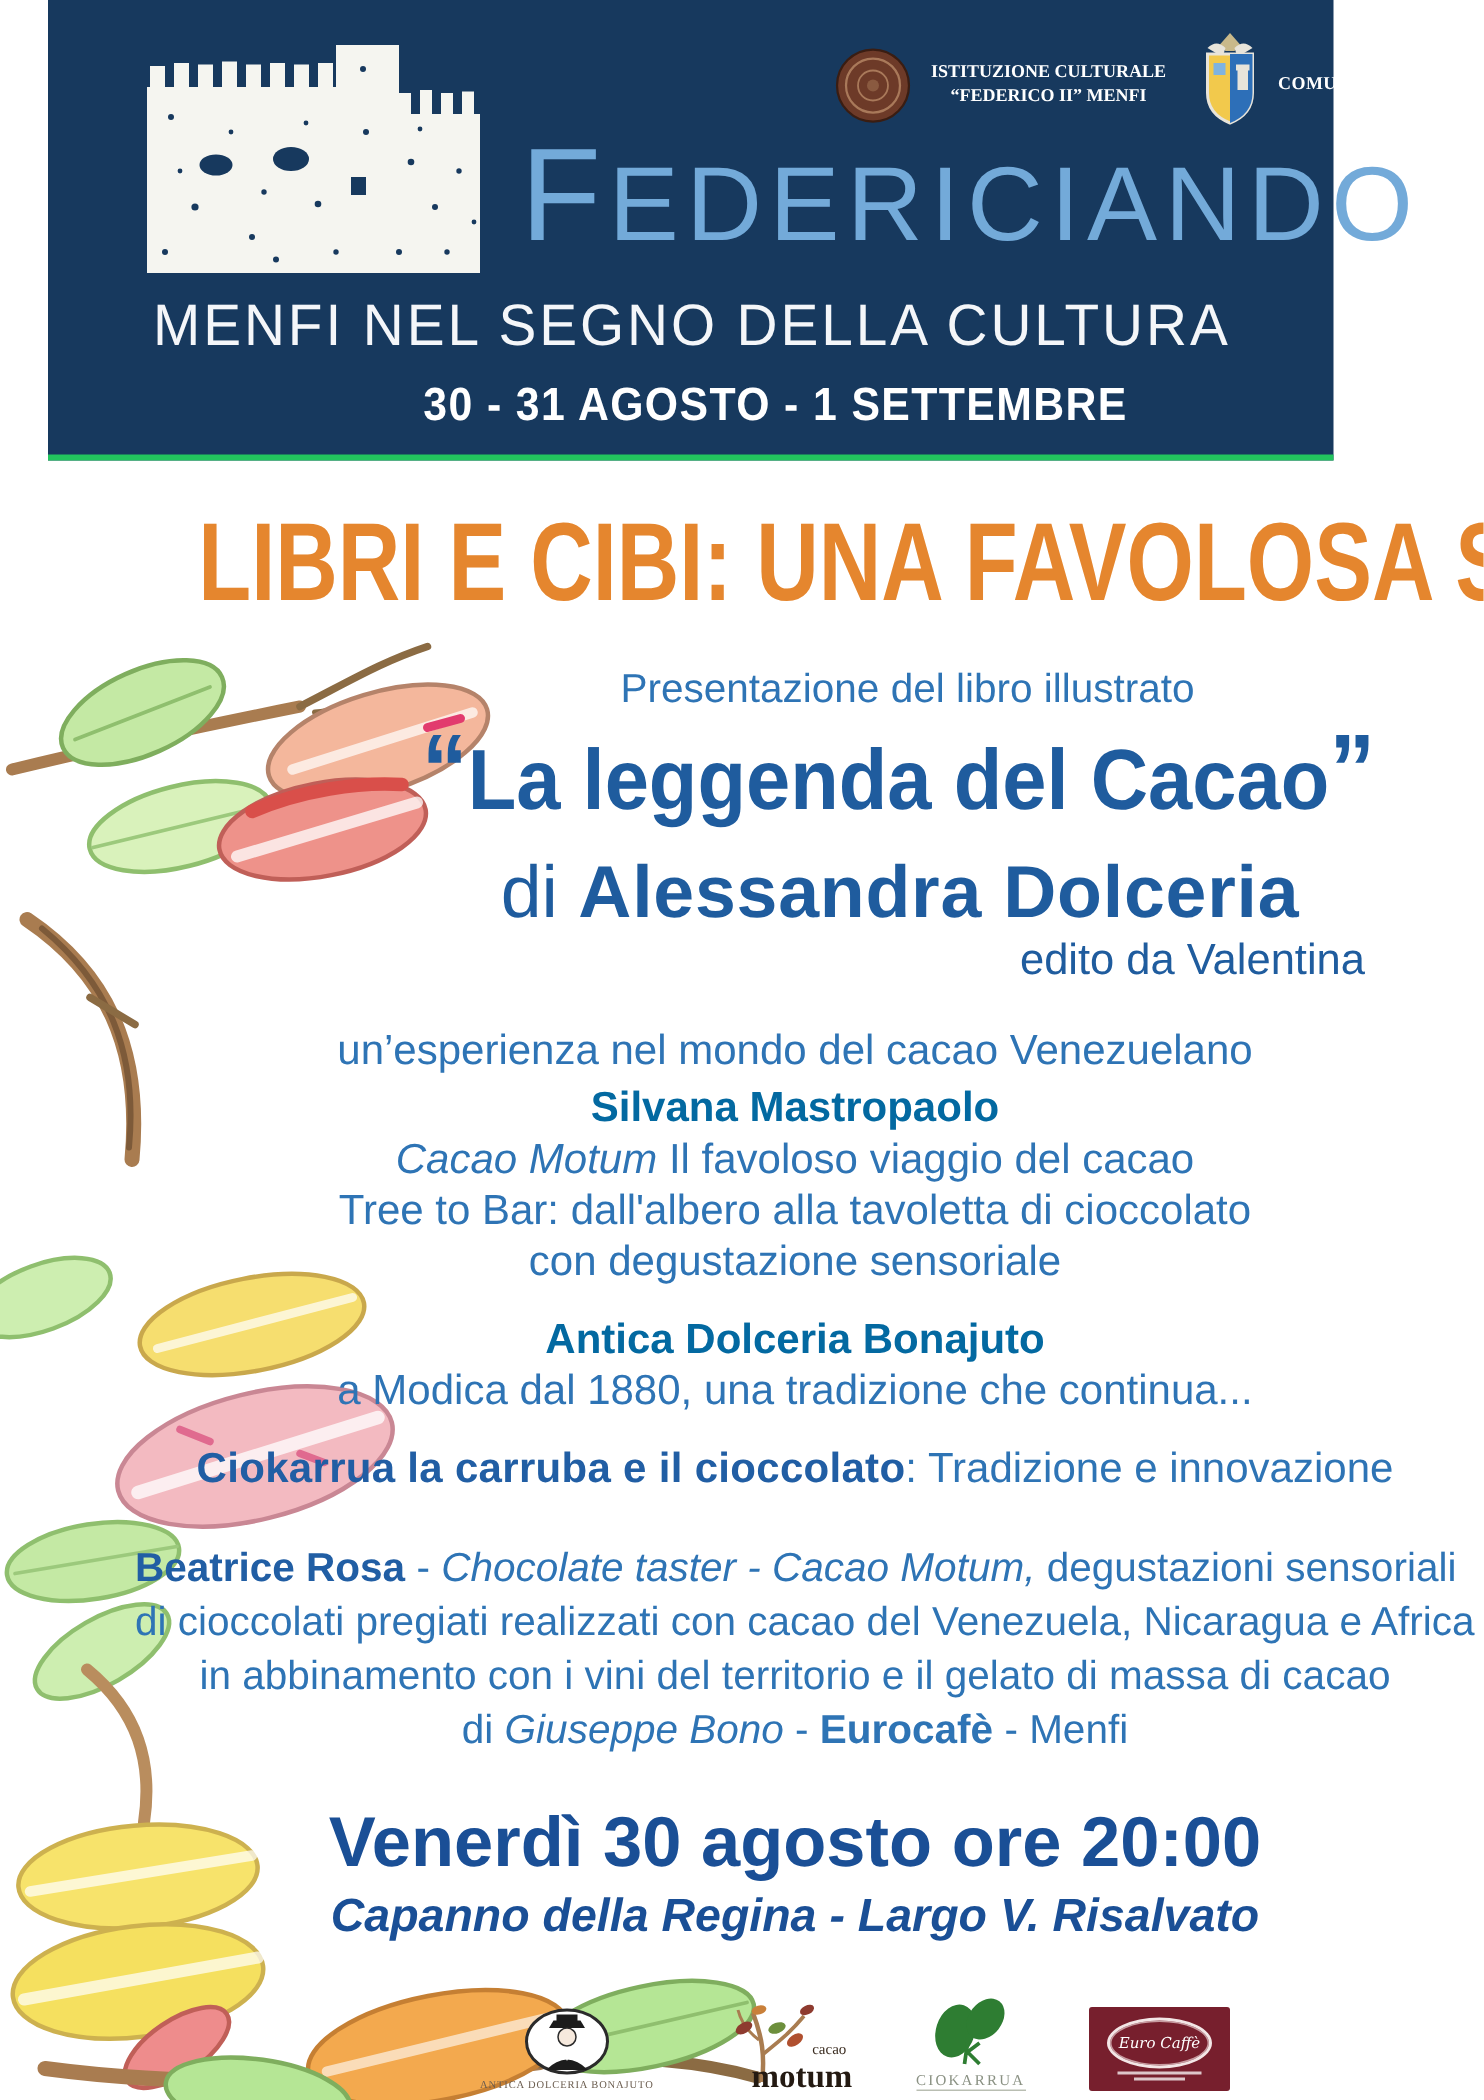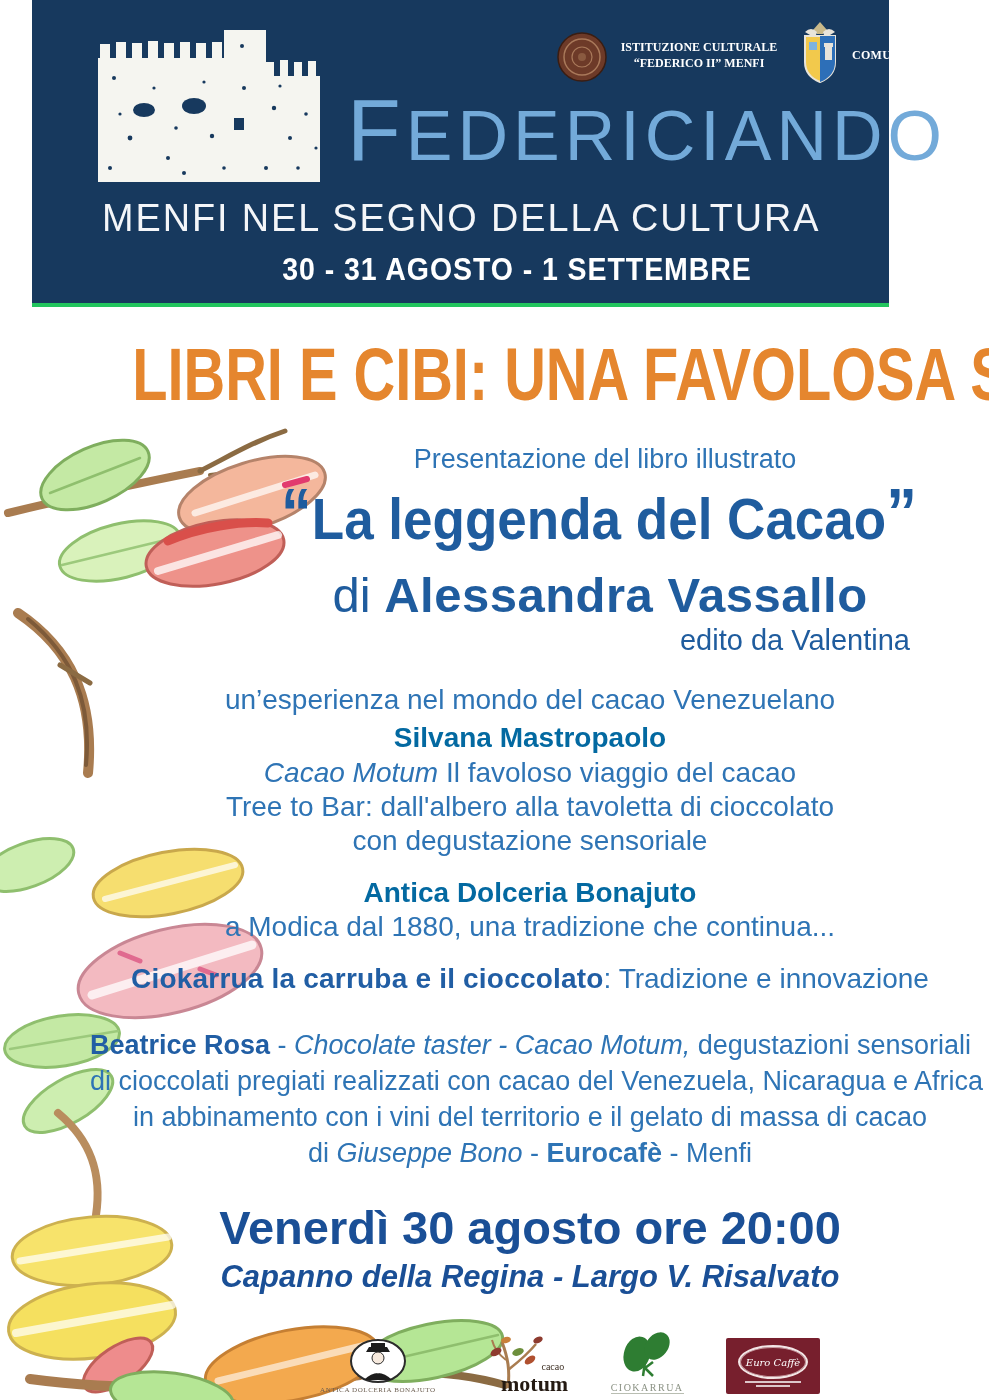--- a/index.html
+++ b/index.html
@@ -238,21 +238,21 @@
     <path d="M368 952 L498 922" stroke="#8fbf6e" stroke-width="2.5" fill="none"></path>
   </g>
 </svg>
 
 <div class="abs headline">LIBRI E CIBI: UNA FAVOLOSA STORIA</div>
 
 <div class="abs presentation center blue">Presentazione del libro illustrato</div>
 
 <div class="abs booktitle center darkblue"><span class="quote">“</span><span>La leggenda del Cacao</span><span class="quote">”</span></div>
 
-<div class="abs authorline center darkblue"><span>di </span><b>Alessandra Vassallo</b></div>
+<div class="abs authorline center darkblue"><span>di </span><b>Alessandra Dolceria</b></div>
 
 <div class="abs publisher center darkblue">edito da  Valentina</div>
 
 <div class="abs bodyline center blue" style="top:684px;">un’esperienza nel mondo del cacao Venezuelano</div>
 
 <div class="abs bodyline center bodybold" style="top:722px;">Silvana Mastropaolo</div>
 <div class="abs bodyline center blue" style="top:757px;"><i>Cacao Motum</i><span> Il favoloso viaggio del cacao</span></div>
 <div class="abs bodyline center blue" style="top:791px;">Tree to Bar: dall'albero alla tavoletta di cioccolato</div>
 <div class="abs bodyline center blue" style="top:825px;">con degustazione sensoriale</div>
 

